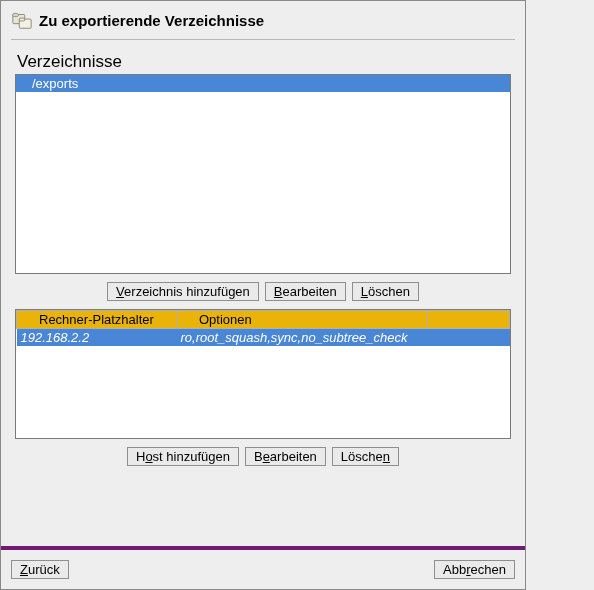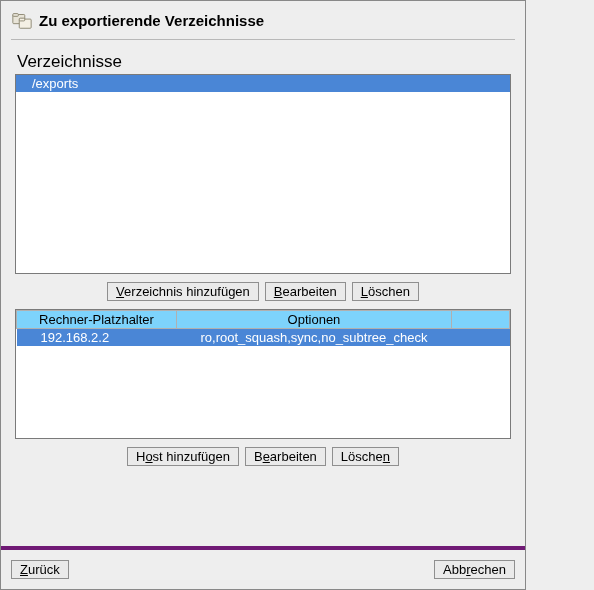--- a/index.html
+++ b/index.html
@@ -84,32 +84,33 @@
     border: 1px solid #7a7a7a;
     height: 130px;
     overflow: auto;
   }
   table {
     border-collapse: collapse;
     width: 100%;
     font-size: 13px;
   }
   thead th {
-    background: #7dd3fc;
+    background: #eab308;
     border: 1px solid #b0b0b0;
     font-weight: normal;
-    text-align: center;
-    padding: 1px 6px;
+    text-align: left;
+    padding: 1px 22px;
     position: sticky;
     top: 0;
   }
   thead th.empty { width: auto; }
   tbody td {
-    padding: 1px 24px;
+    padding: 1px 4px;
     white-space: nowrap;
+    font-style: italic;
   }
   tbody tr.selected td {
     background: #4a86d6;
     color: #fff;
   }
   .footer-area {
     border-top: 4px solid #701a75;
     margin-top: 2px;
     padding: 10px;
     display: flex;

